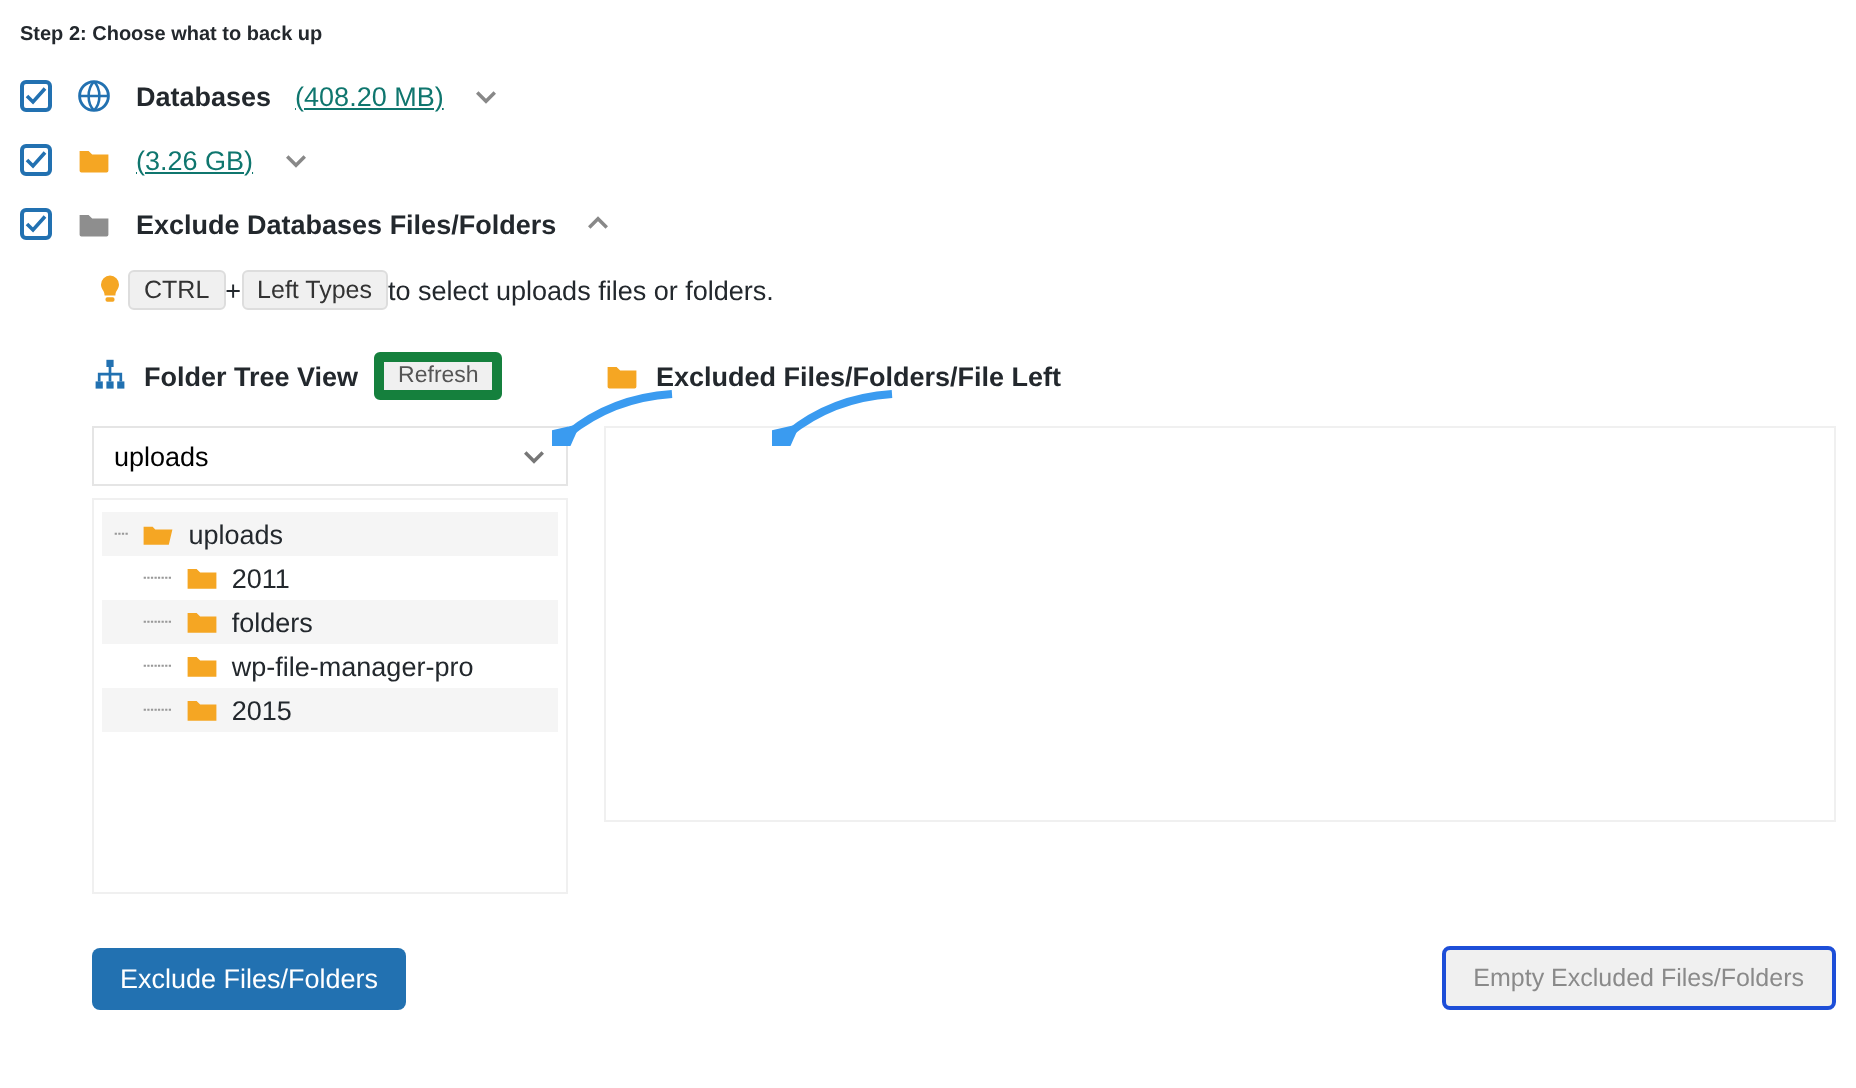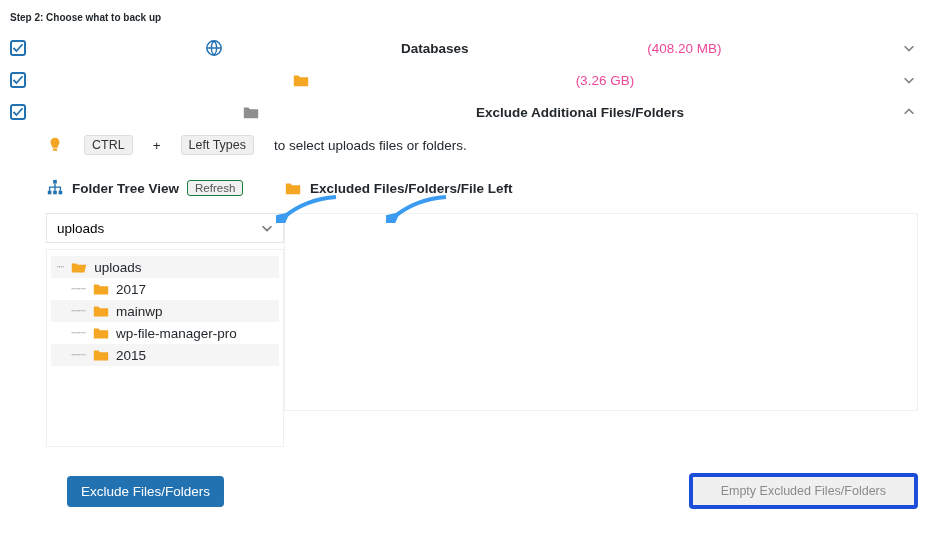--- a/index.html
+++ b/index.html
@@ -6,43 +6,43 @@
   body {
     margin: 0;
     padding: 12px 10px;
     font-family: "Segoe UI", Arial, sans-serif;
     font-size: 13.5px;
     color: #23282d;
     background: #fff;
     width: 928px;
   }
   .step-title { font-weight: 600; font-size: 10px; margin-bottom: 16px; }
-  .row { display: flex; align-items: center; gap: 12px; margin-bottom: 14px; font-weight: 600; justify-content: space-between; }
-  .row .size { font-weight: 400; color: #ec4899; }
+  .row { display: flex; align-items: center; gap: 12px; margin-bottom: 14px; font-weight: 600; }
+  .row .size { font-weight: 400; color: #0f766e; text-decoration: underline; }
   .checkbox {
     width: 16px; height: 16px; border: 2px solid #2271b1; border-radius: 3px;
     display: flex; align-items: center; justify-content: center; cursor: pointer;
   }
   .checkbox svg { width: 12px; height: 12px; }
   .icon { width: 18px; height: 18px; display: inline-flex; align-items: center; justify-content: center; }
   .chev { width: 14px; height: 14px; }
   .hint {
-    display:flex; align-items:center; gap:20px; margin: 14px 0 22px 36px;
+    display:flex; align-items:center; gap:0; margin: 14px 0 22px 36px;
     font-size: 13.5px; color:#23282d;
   }
   .kbd {
     background: #f0f0f0; border:1px solid #ddd; border-radius:3px;
     padding: 2px 7px; font-family: inherit; font-size: 12.5px; color:#333;
   }
-  .cols { display:flex; margin-left:36px; align-items:flex-start; position:relative; }
+  .cols { display:flex; gap:18px; margin-left:36px; align-items:flex-start; position:relative; }
   .col-left { width: 238px; }
   .col-right { flex:1; }
   .col-head { display:flex; align-items:center; gap:8px; font-weight:600; margin-bottom:14px; height:22px; }
   .refresh-btn {
-    background:#f0f0f0; border:1px solid #15803d; border-radius:3px;
+    background:#f0f0f0; border:5px solid #15803d; border-radius:3px;
     padding:1px 7px; font-size:11.5px; color:#555; cursor:pointer;
   }
   .sel-box, .text-box {
     width:100%; height:30px; border:1px solid #e5e5e5; background:#fff;
     font-family:inherit; font-size:13.5px; padding:0 10px;
   }
   .sel-box { appearance:none; -webkit-appearance:none; padding-right:28px; }
   .sel-wrap { position:relative; }
   .sel-wrap .sel-ch { position:absolute; right:10px; top:8px; pointer-events:none; }
   .tree-box, .excl-box {
@@ -54,25 +54,25 @@
     font-size:13.5px; position:relative;
   }
   .tree-node.alt { background:#f5f5f5; }
   .tree-lines { color:#999; font-size:12px; font-family: monospace; white-space:pre; }
   .bottom-row {
     display:flex; justify-content:space-between; align-items:center;
     margin: 26px 0 0 36px;
   }
   .primary-btn {
     background:#2271b1; color:#fff; border:none; border-radius:4px;
-    padding:8px 14px; font-size:13.5px; cursor:pointer;margin-left:21px;
+    padding:8px 14px; font-size:13.5px; cursor:pointer;
   }
   .ghost-btn {
-    background:#f0f0f0; color:#8a8a8a; border:4px solid #1d4ed8; border-radius:4px;
-    padding:7px 28px; font-size:12.5px; cursor:pointer;
+    background:#f0f0f0; color:#8a8a8a; border:2px solid #1d4ed8; border-radius:4px;
+    padding:7px 14px; font-size:12.5px; cursor:pointer;
   }
   .arrow-overlay { position:absolute; pointer-events:none; }
 </style>
 </head>
 <body>
 
 <div class="step-title">Step 2: Choose what to back up</div>
 
 <div class="row">
   <span class="checkbox">
@@ -118,21 +118,21 @@
   <span class="checkbox">
     <svg viewBox="0 0 16 16">
         <path d="M2 8 L6 12 L14 3" fill="none" stroke="#2271b1" stroke-width="2.4"></path>
       </svg>
   </span>
   <span class="icon">
     <svg viewBox="0 0 20 20">
         <path d="M2 5 h5 l2 2 h9 v9 a1 1 0 0 1 -1 1 H3 a1 1 0 0 1 -1 -1 Z" fill="#8e8e8e"></path>
       </svg>
   </span>
-  <span>Exclude Additional Files/Folders</span>
+  <span>Exclude Databases Files/Folders</span>
   <span class="icon">
     <svg class="chev" viewBox="0 0 16 16">
         <path d="M3 10 L8 5 L13 10" fill="none" stroke="#888" stroke-width="2"></path>
       </svg>
   </span>
 </div>
 
 <div class="hint">
   <span class="icon">
     <svg viewBox="0 0 20 20">
@@ -181,30 +181,30 @@
           </span>
         <span>uploads</span>
       </div>
       <div class="tree-node">
         <span class="tree-lines">  ┈┈</span>
         <span class="icon">
             <svg viewBox="0 0 20 20">
               <path d="M2 5 h5 l2 2 h9 v9 H2 Z" fill="#f5a623"></path>
             </svg>
           </span>
-        <span>2017</span>
+        <span>2011</span>
       </div>
       <div class="tree-node alt">
         <span class="tree-lines">  ┈┈</span>
         <span class="icon">
             <svg viewBox="0 0 20 20">
               <path d="M2 5 h5 l2 2 h9 v9 H2 Z" fill="#f5a623"></path>
             </svg>
           </span>
-        <span>mainwp</span>
+        <span>folders</span>
       </div>
       <div class="tree-node">
         <span class="tree-lines">  ┈┈</span>
         <span class="icon">
             <svg viewBox="0 0 20 20">
               <path d="M2 5 h5 l2 2 h9 v9 H2 Z" fill="#f5a623"></path>
             </svg>
           </span>
         <span>wp-file-manager-pro</span>
       </div>

